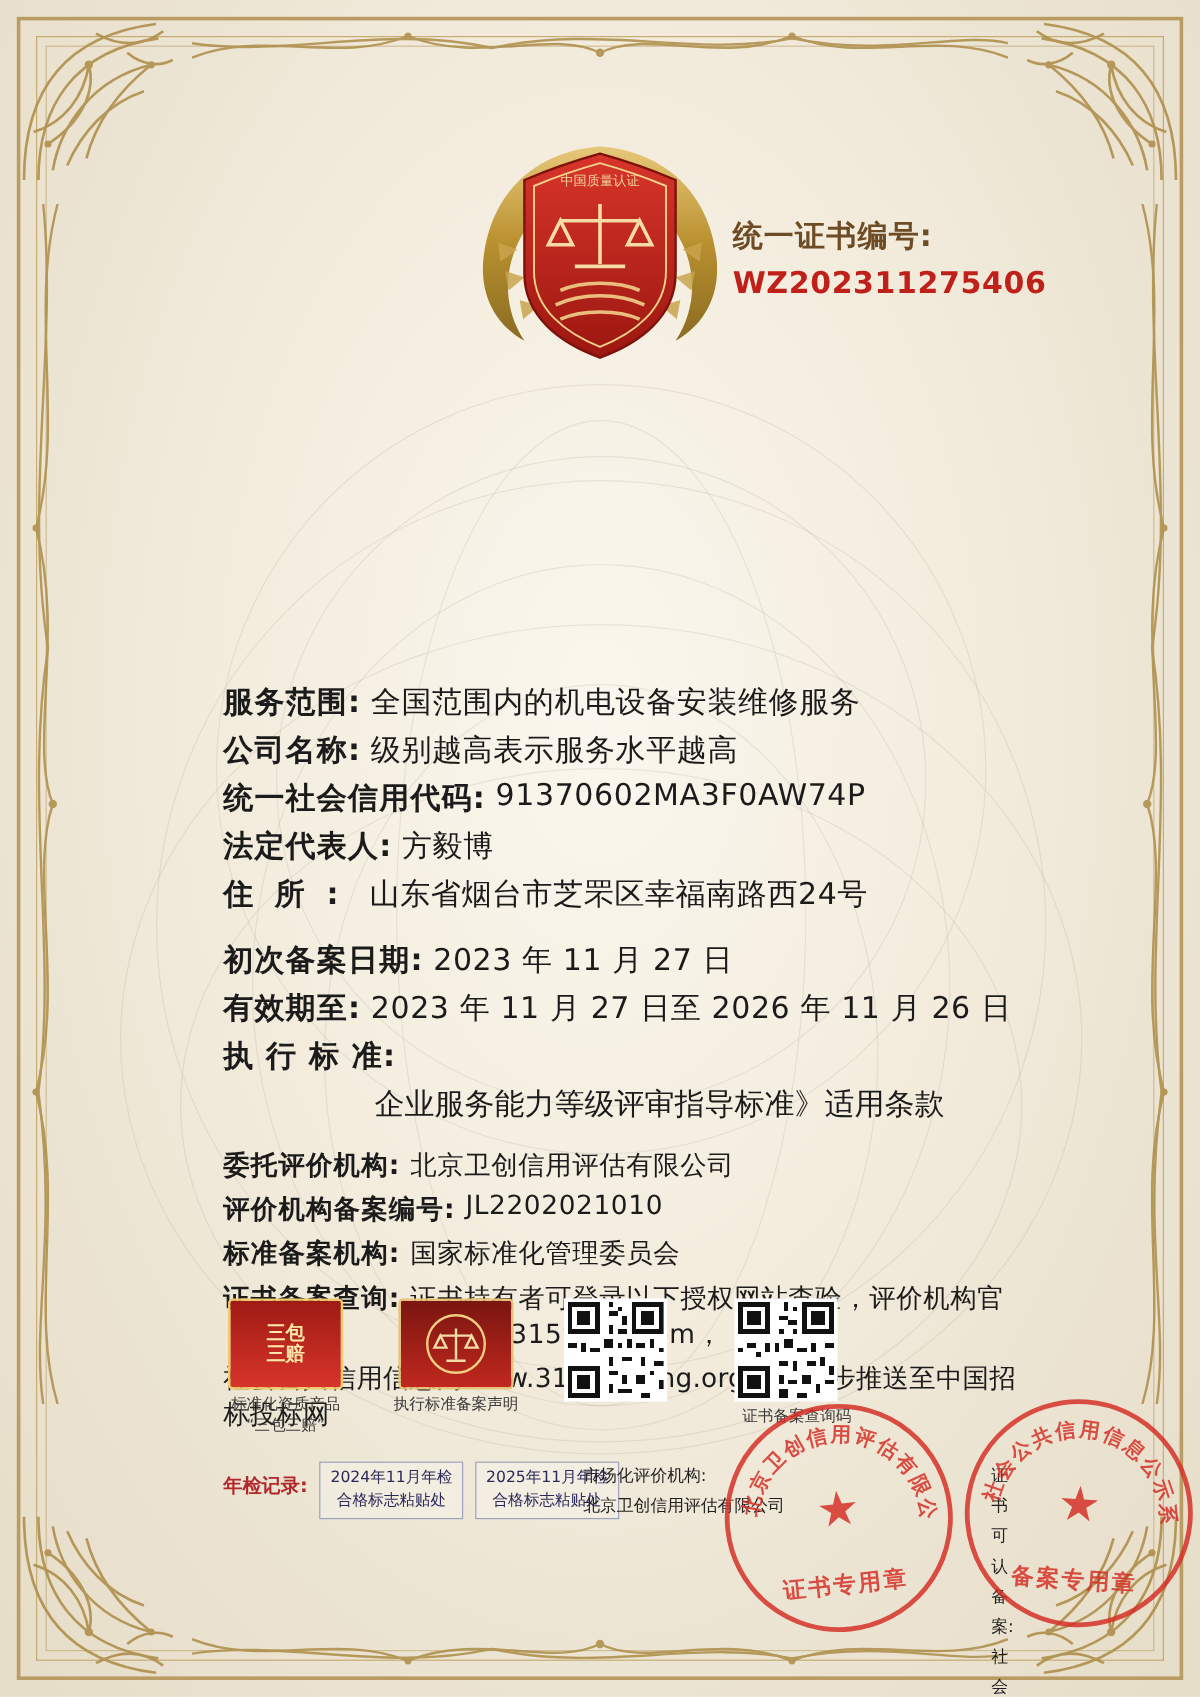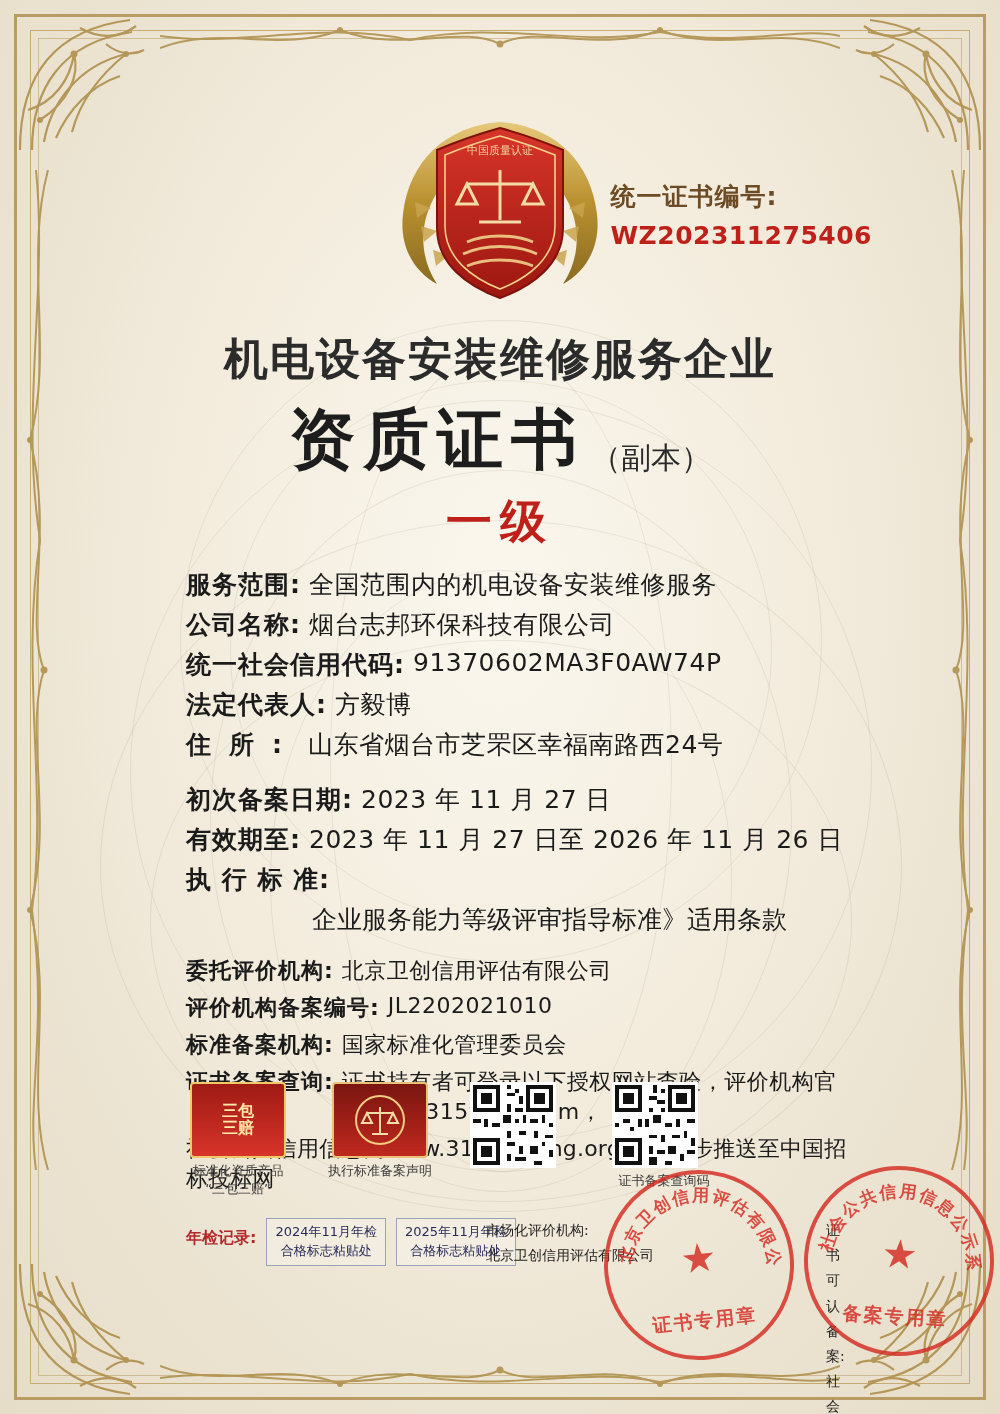--- a/index.html
+++ b/index.html
@@ -344,37 +344,30 @@
       <path d="M88 162 C110 152 140 152 162 162"></path>
       <path d="M92 174 C110 166 140 166 158 174"></path>
     </g>
   </svg>
 
   <div class="cert-no-block">
     <div class="cert-no-label">统一证书编号:</div>
     <div class="cert-no-value">WZ202311275406</div>
   </div>
 
-  <div class="title-wrap">
-    <div class="t-line1">机电设备安装维修服务企业</div>
-    <div class="t-line2">
-      <span class="t-big">资质证书</span><span class="t-sub">（副本）</span>
-    </div>
-    <div class="t-level">一级</div>
-  </div>
 
   <div class="fields">
 
     <div class="row">
       <span class="k">服务范围:</span>
       <span class="v">全国范围内的机电设备安装维修服务</span>
     </div>
     <div class="row">
       <span class="k">公司名称:</span>
-      <span class="v">烟台志邦环保科技有限公司</span>
+      <span class="v">级别越高表示服务水平越高</span>
     </div>
     <div class="row">
       <span class="k">统一社会信用代码:</span>
       <span class="v">91370602MA3F0AW74P</span>
     </div>
     <div class="row">
       <span class="k">法定代表人:</span>
       <span class="v">方毅博</span>
     </div>
     <div class="row">

